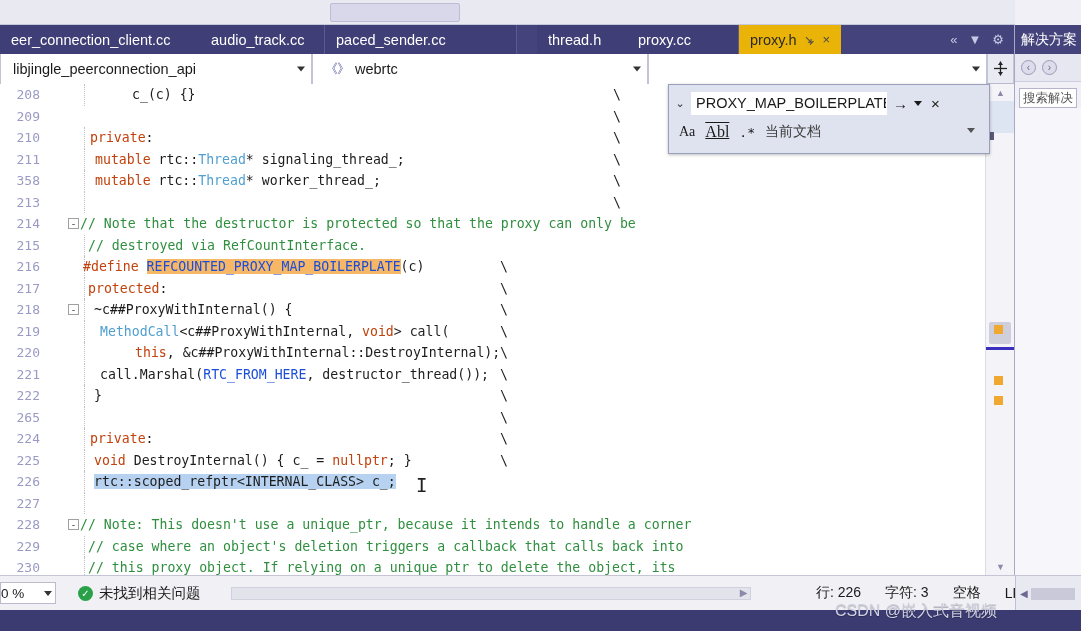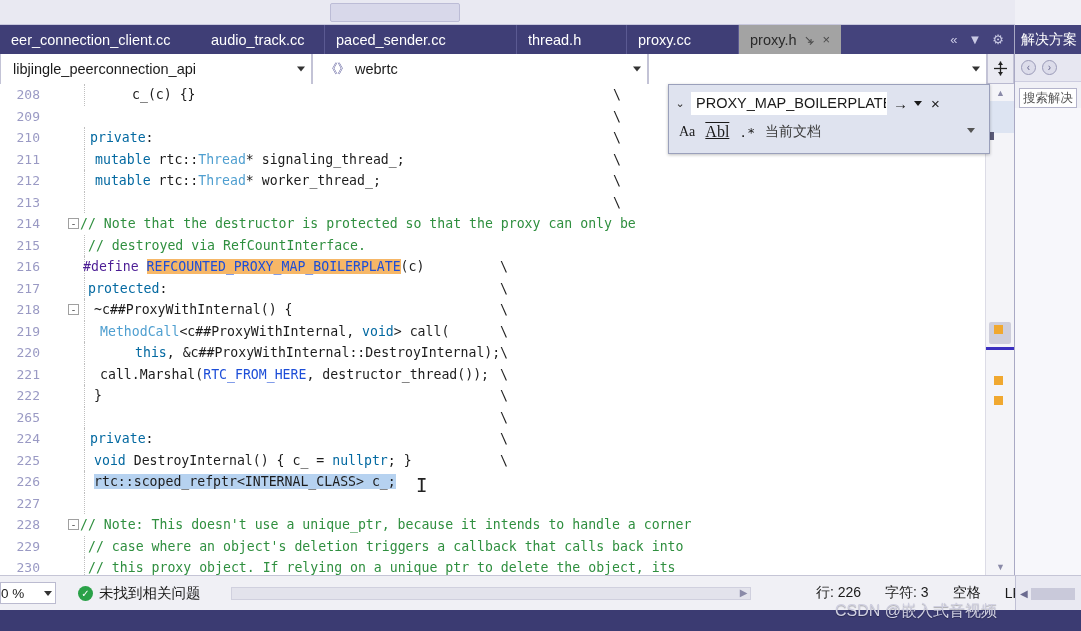--- a/index.html
+++ b/index.html
@@ -39,21 +39,21 @@
     position: absolute; top: 0; height: 29px;
     display: flex; align-items: center;
     padding: 0 11px;
     color: #ffffff;
     font-size: 14.5px;
     white-space: nowrap;
     background: #3f3e76;
     border-right: 1px solid #5b5a92;
   }
   .tab.active {
-    background: #a3a3a3;
+    background: #eab308;
     color: #2a2a2a;
     border-right: none;
     padding-right: 20px;
   }
   .tab .pin, .tab .close {
     margin-left: 8px; font-size: 13px; color: #4a4a4a; line-height: 1;
   }
   .tab .pin { transform: rotate(45deg); font-size: 12px; }
 
   .tabbar-btns {
@@ -172,25 +172,25 @@
   }
   .guide {
     position: absolute; left: 84px; top: 0; width: 1px; height: 21.5px;
     border-left: 1px dotted #bfbfbf;
   }
   .ctext {
     position: absolute; left: 80px;
     white-space: pre;
     color: #1c1c1c;
   }
-  .k    { color: #0369a1; }   
+  .k    { color: #c2410c; }   
   .ty   { color: #4f9fd0; }   
   .cm   { color: #2f8f3f; }   
   .mac  { color: #1d4ed8; }   
-  .pre  { color: #4c1d95; }   
+  .pre  { color: #c2410c; }   
   .hl   { background: #f6b767; }
   .sel  { background: #b6d2f0; }
 
   .icursor {
     position: absolute; left: 416px; top: 391px;
     width: 2px; height: 22px;
     color: #222; font-family: "DejaVu Sans Mono", monospace;
     font-size: 19px; line-height: 20px;
   }
 
@@ -372,21 +372,21 @@
     </div>
   <div class="tab" style="left: 0px; width: 220px;">
         <span>eer_connection_client.cc</span>
       </div>
       <div class="tab" style="left: 325px; width: 192px;">
         <span>paced_sender.cc</span>
       </div>
       <div class="tab" style="left: 200px; width: 125px;">
         <span>audio_track.cc</span>
       </div>
-      <div class="tab" style="left: 517px; width: 110px;">
+      <div class="tab" style="left: 537px; width: 110px;">
         <span>thread.h</span>
       </div>
       <div class="tab" style="left: 627px; width: 112px;">
         <span>proxy.cc</span>
       </div>
       <div class="tab active" style="left: 739px; width: 102px;">
         <span>proxy.h</span>
         <span class="pin">⇥</span>
         <span class="close">×</span>
       </div>
@@ -426,21 +426,21 @@
     </div>
   </div>
 
   <div class="editor">
     <div class="gutter"></div>
     <div class="code-area" id="code-area">
         <div class="cline"><span class="lnum">208</span><span class="guide"></span><span class="ctext" style="left: 132px;"><span>c_(c) {}</span></span><span class="ctext" style="left: 613px;">\</span></div>
         <div class="cline"><span class="lnum">209</span><span class="ctext" style="left: 80px;"></span><span class="ctext" style="left: 613px;">\</span></div>
         <div class="cline"><span class="lnum">210</span><span class="guide"></span><span class="ctext" style="left: 90px;"><span class="k">private</span><span>:</span></span><span class="ctext" style="left: 613px;">\</span></div>
         <div class="cline"><span class="lnum">211</span><span class="guide"></span><span class="ctext" style="left: 95px;"><span class="k">mutable</span><span> rtc::</span><span class="ty">Thread</span><span>* signaling_thread_;</span></span><span class="ctext" style="left: 613px;">\</span></div>
-        <div class="cline"><span class="lnum">212</span><span class="guide"></span><span class="ctext" style="left: 95px;"><span class="k">mutable</span><span> rtc::</span><span class="ty">Thread</span><span>* worker_thread_;</span></span><span class="ctext" style="left: 613px;">\</span></div>
+        <div class="cline"><span class="lnum">358</span><span class="guide"></span><span class="ctext" style="left: 95px;"><span class="k">mutable</span><span> rtc::</span><span class="ty">Thread</span><span>* worker_thread_;</span></span><span class="ctext" style="left: 613px;">\</span></div>
         <div class="cline"><span class="lnum">213</span><span class="guide"></span><span class="ctext" style="left: 80px;"></span><span class="ctext" style="left: 613px;">\</span></div>
         <div class="cline"><span class="lnum">214</span><span class="fold">-</span><span class="ctext" style="left: 80px;"><span class="cm">// Note that the destructor is protected so that the proxy can only be</span></span></div>
         <div class="cline"><span class="lnum">215</span><span class="guide"></span><span class="ctext" style="left: 88px;"><span class="cm">// destroyed via RefCountInterface.</span></span></div>
         <div class="cline"><span class="lnum">216</span><span class="guide"></span><span class="ctext" style="left: 83px;"><span class="pre">#define </span><span class="mac hl">REFCOUNTED_PROXY_MAP_BOILERPLATE</span><span>(c)</span></span><span class="ctext" style="left: 500px;">\</span></div>
         <div class="cline"><span class="lnum">217</span><span class="guide"></span><span class="ctext" style="left: 88px;"><span class="k">protected</span><span>:</span></span><span class="ctext" style="left: 500px;">\</span></div>
         <div class="cline"><span class="lnum">218</span><span class="guide"></span><span class="fold">-</span><span class="ctext" style="left: 94px;"><span>~c##ProxyWithInternal() {</span></span><span class="ctext" style="left: 500px;">\</span></div>
         <div class="cline"><span class="lnum">219</span><span class="guide"></span><span class="ctext" style="left: 100px;"><span class="ty">MethodCall</span><span>&lt;c##ProxyWithInternal, </span><span class="k">void</span><span>&gt; call(</span></span><span class="ctext" style="left: 500px;">\</span></div>
         <div class="cline"><span class="lnum">220</span><span class="guide"></span><span class="ctext" style="left: 135px;"><span class="k">this</span><span>, &amp;c##ProxyWithInternal::DestroyInternal); </span></span><span class="ctext" style="left: 500px;">\</span></div>
         <div class="cline"><span class="lnum">221</span><span class="guide"></span><span class="ctext" style="left: 100px;"><span>call.Marshal(</span><span class="mac">RTC_FROM_HERE</span><span>, destructor_thread());</span></span><span class="ctext" style="left: 500px;">\</span></div>
         <div class="cline"><span class="lnum">222</span><span class="guide"></span><span class="ctext" style="left: 94px;"><span>}</span></span><span class="ctext" style="left: 500px;">\</span></div>

